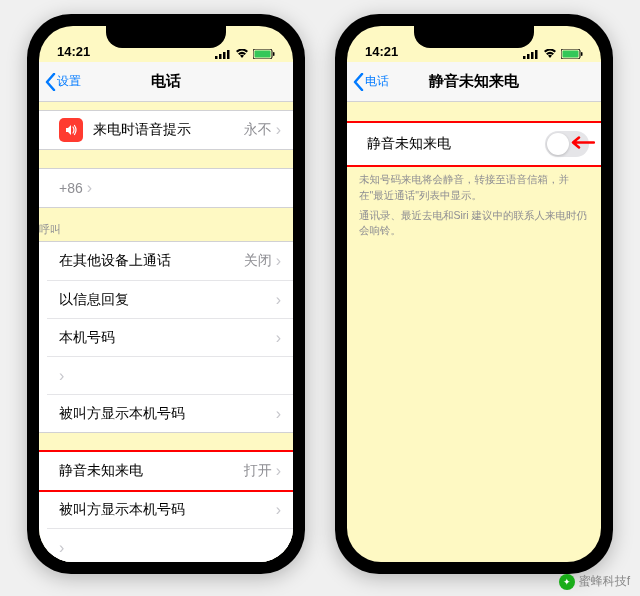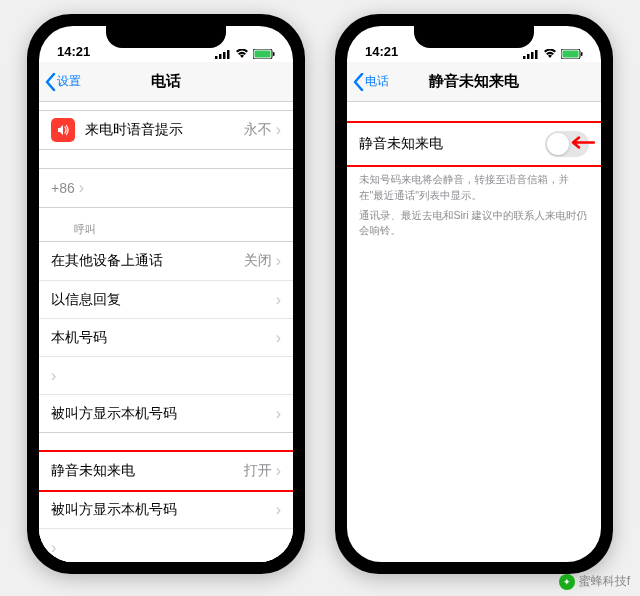--- a/index.html
+++ b/index.html
@@ -20,21 +20,21 @@
     height: 560px;
     background: #000;
     border-radius: 44px;
     padding: 12px;
     box-shadow: 0 4px 20px rgba(0,0,0,.25);
     position: relative;
   }
   .screen {
     width: 100%;
     height: 100%;
-    background: #ffffff;
+    background: #fef9c3;
     border-radius: 34px;
     overflow: hidden;
     position: relative;
   }
   .notch {
     position: absolute;
     top: 0; left: 50%;
     transform: translateX(-50%);
     width: 120px; height: 22px;
     background: #000;
@@ -81,37 +81,37 @@
   .group { margin-top: 18px; border-top: 1px solid #d1d1d4; border-bottom: 1px solid #d1d1d4; background: #fff; }
   .group.first { margin-top: 8px; }
   .group .row + .row { border-top: 1px solid #e5e5e8; gap: 36px; }
   .row {
     min-height: 38px;
     display: flex;
     align-items: center;
     padding: 0 12px;
     background: #fff;
     position: relative;
+    margin-left: 8px;
   }
   .row .label { flex: 1; color: #000; }
   .row .value { color: #8e8e93; margin-right: 4px; }
   .row .chev { color: #c7c7cc; font-size: 16px; }
   .icon-box {
     width: 24px; height: 24px;
     background: #ff3b30;
     border-radius: 5px;
     display: flex; align-items: center; justify-content: center;
     margin-right: 10px;
     flex-shrink: 0;
   }
   .section-header {
-    padding: 14px 23px 4px;
+    padding: 14px 0 4px;
     font-size: 11px;
     color: #8e8e93;
-    margin-left: 12px;
   }
   .section-footer {
     padding: 6px 12px 0;
     font-size: 10.5px;
     line-height: 1.5;
     color: #8e8e93;
   }
   .highlight-box {
     position: absolute;
     border: 2.5px solid #ff0000;

